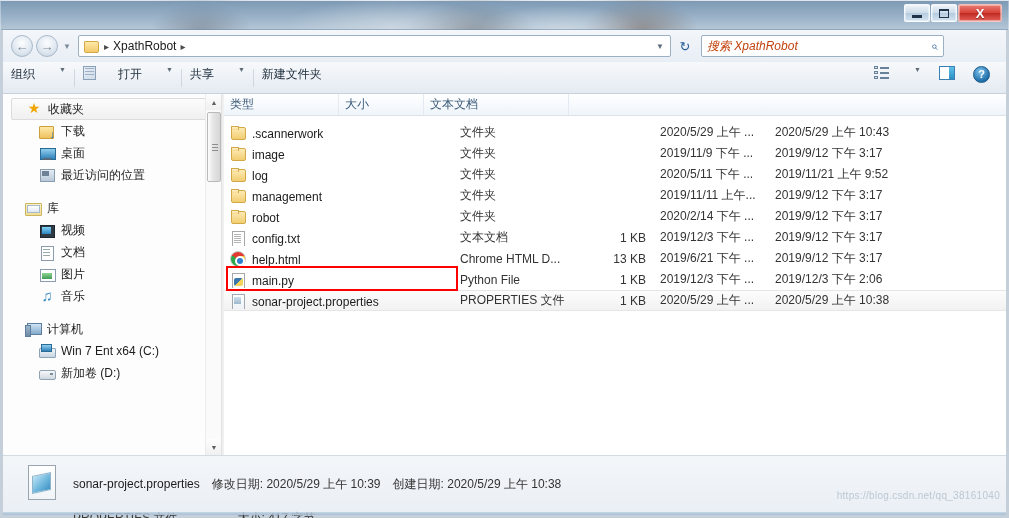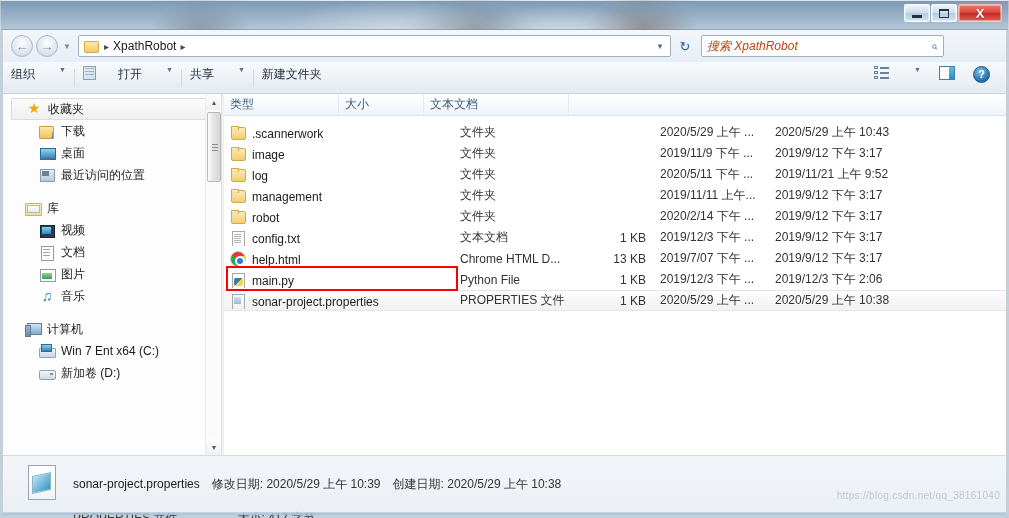--- a/index.html
+++ b/index.html
@@ -671,21 +671,21 @@
             <span class="cell crt">2019/9/12 下午 3:17</span>
           </div>
 
           <div class="frow">
             <span class="cell name">
               <span class="fic fic-chrome"></span>
               <span>help.html</span>
             </span>
             <span class="cell type">Chrome HTML D...</span>
             <span class="cell size">13 KB</span>
-            <span class="cell mod">2019/7/07 下午 ...</span>
+            <span class="cell mod">2019/6/21 下午 ...</span>
             <span class="cell crt">2019/9/12 下午 3:17</span>
           </div>
 
           <div class="frow">
             <span class="cell name">
               <span class="fic fic-py"></span>
               <span>main.py</span>
             </span>
             <span class="cell type">Python File</span>
             <span class="cell size">1 KB</span>

